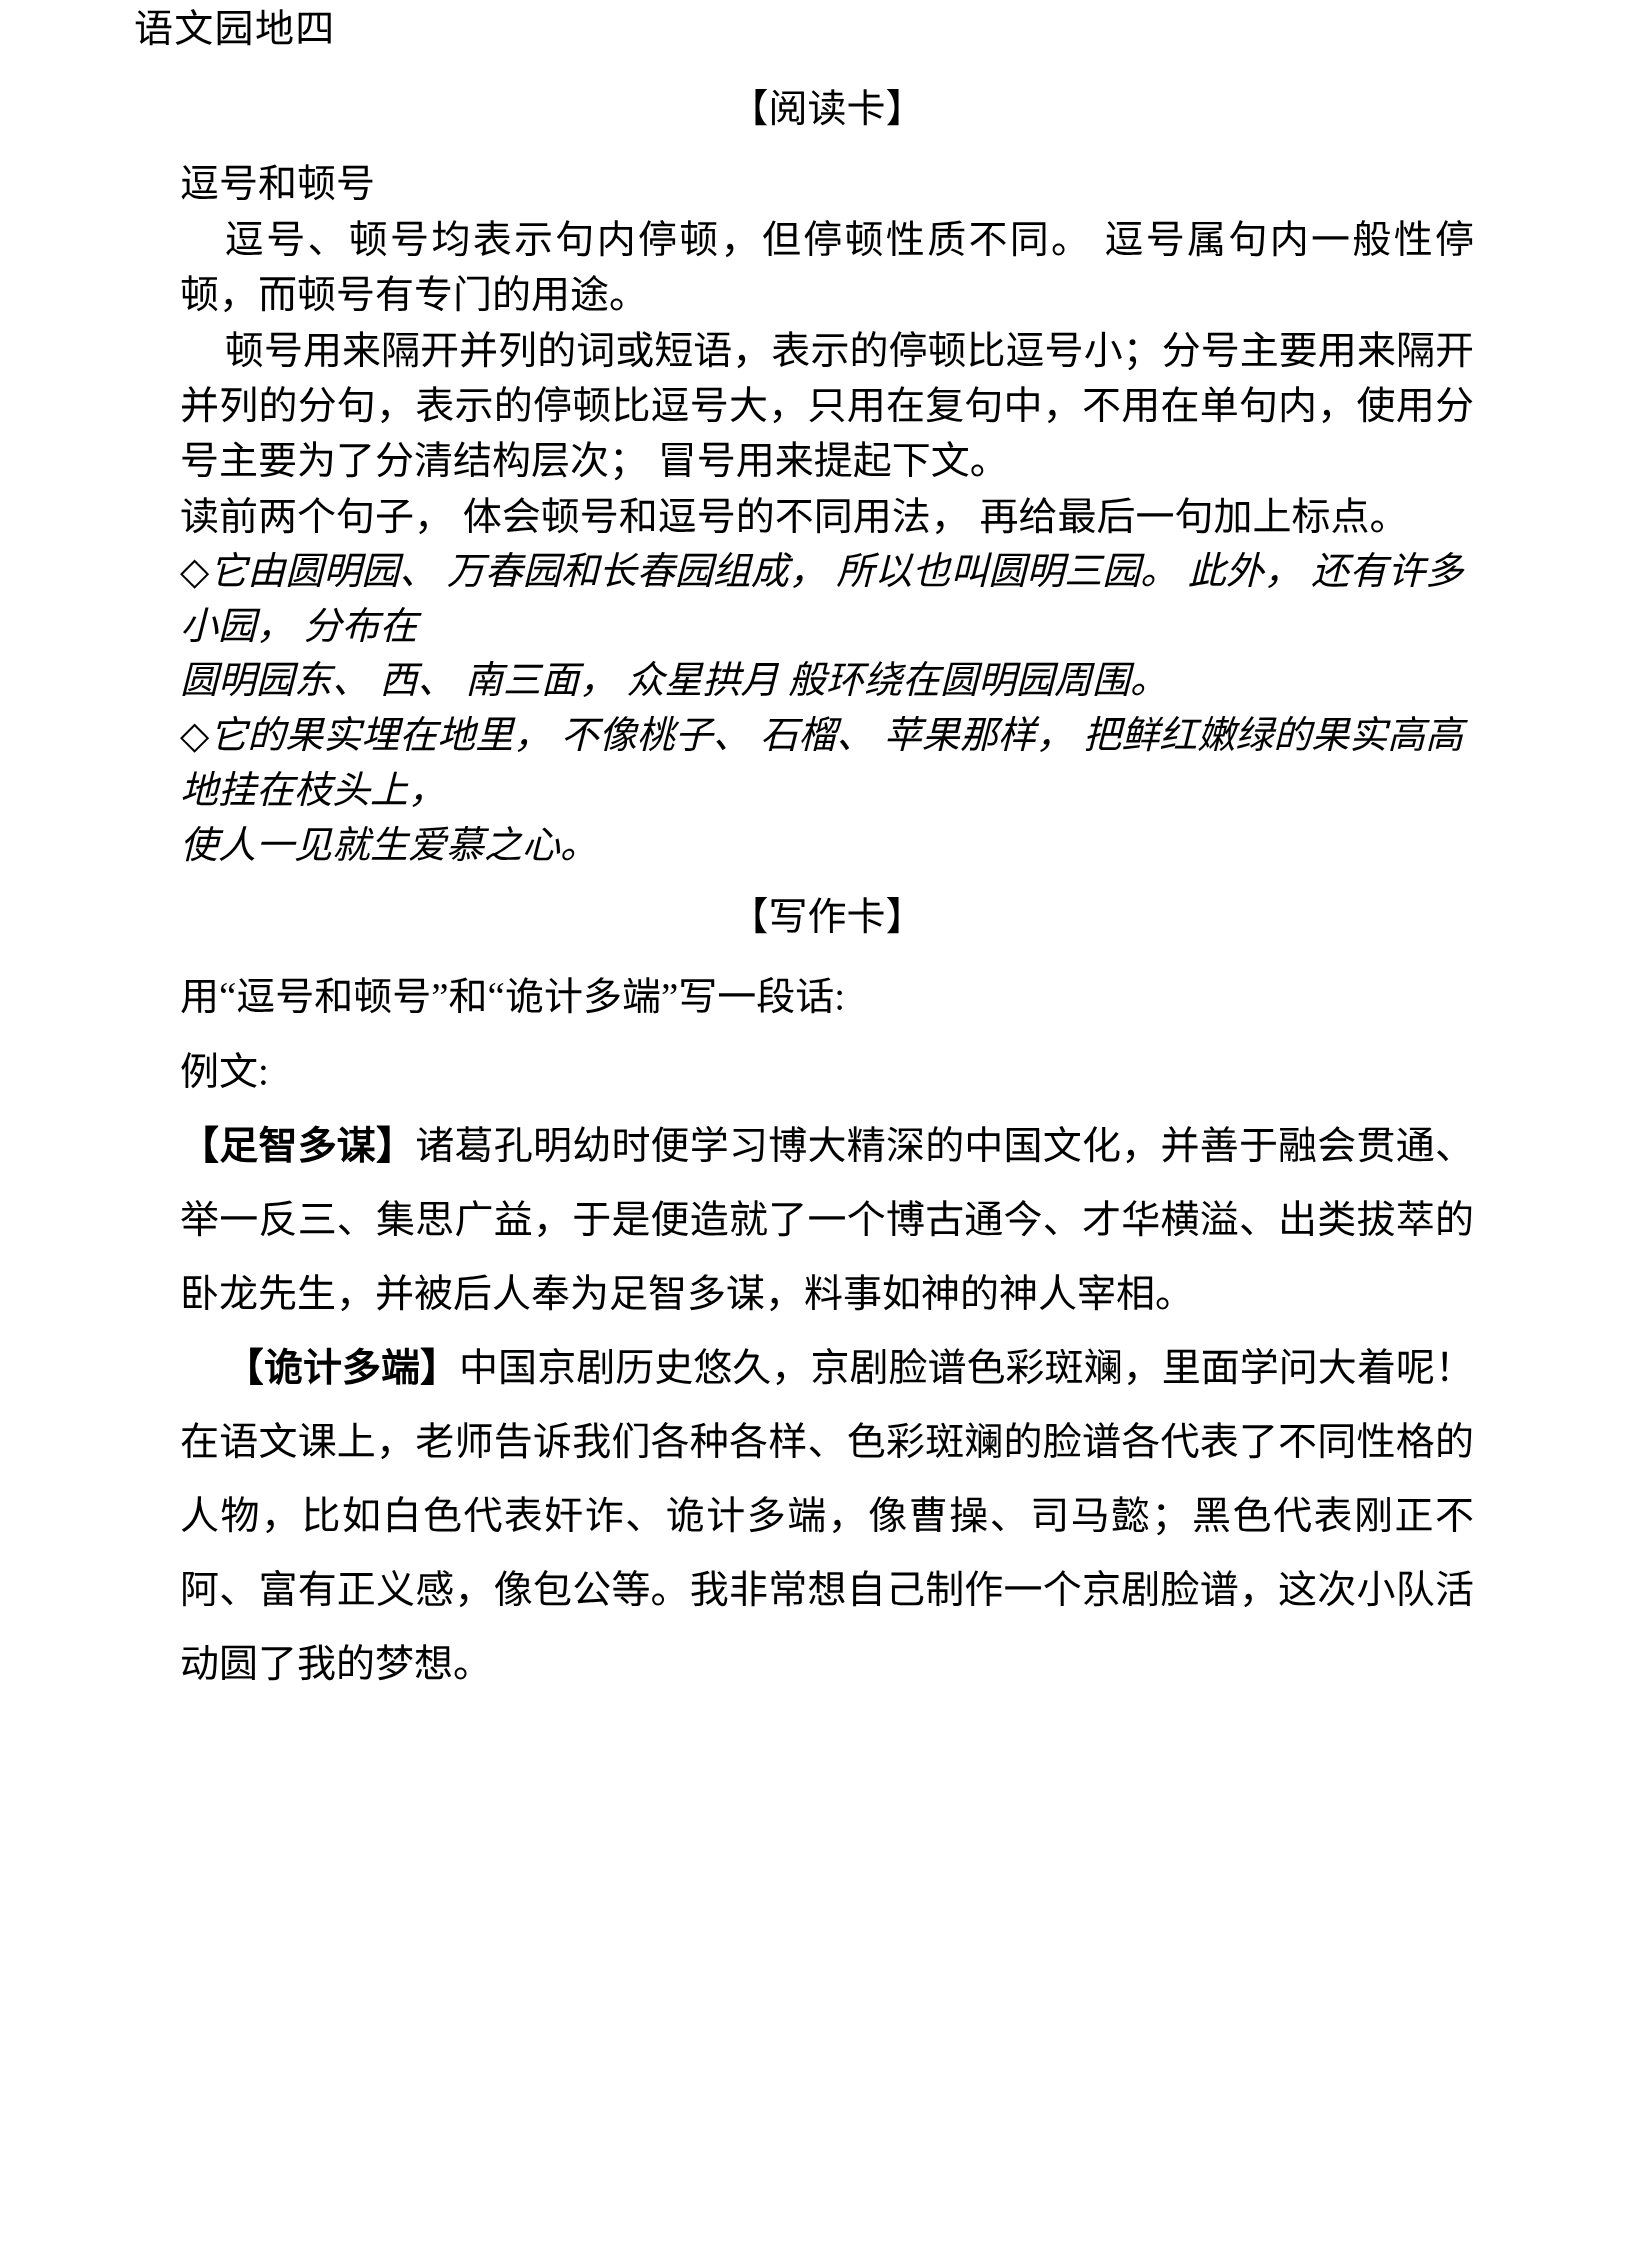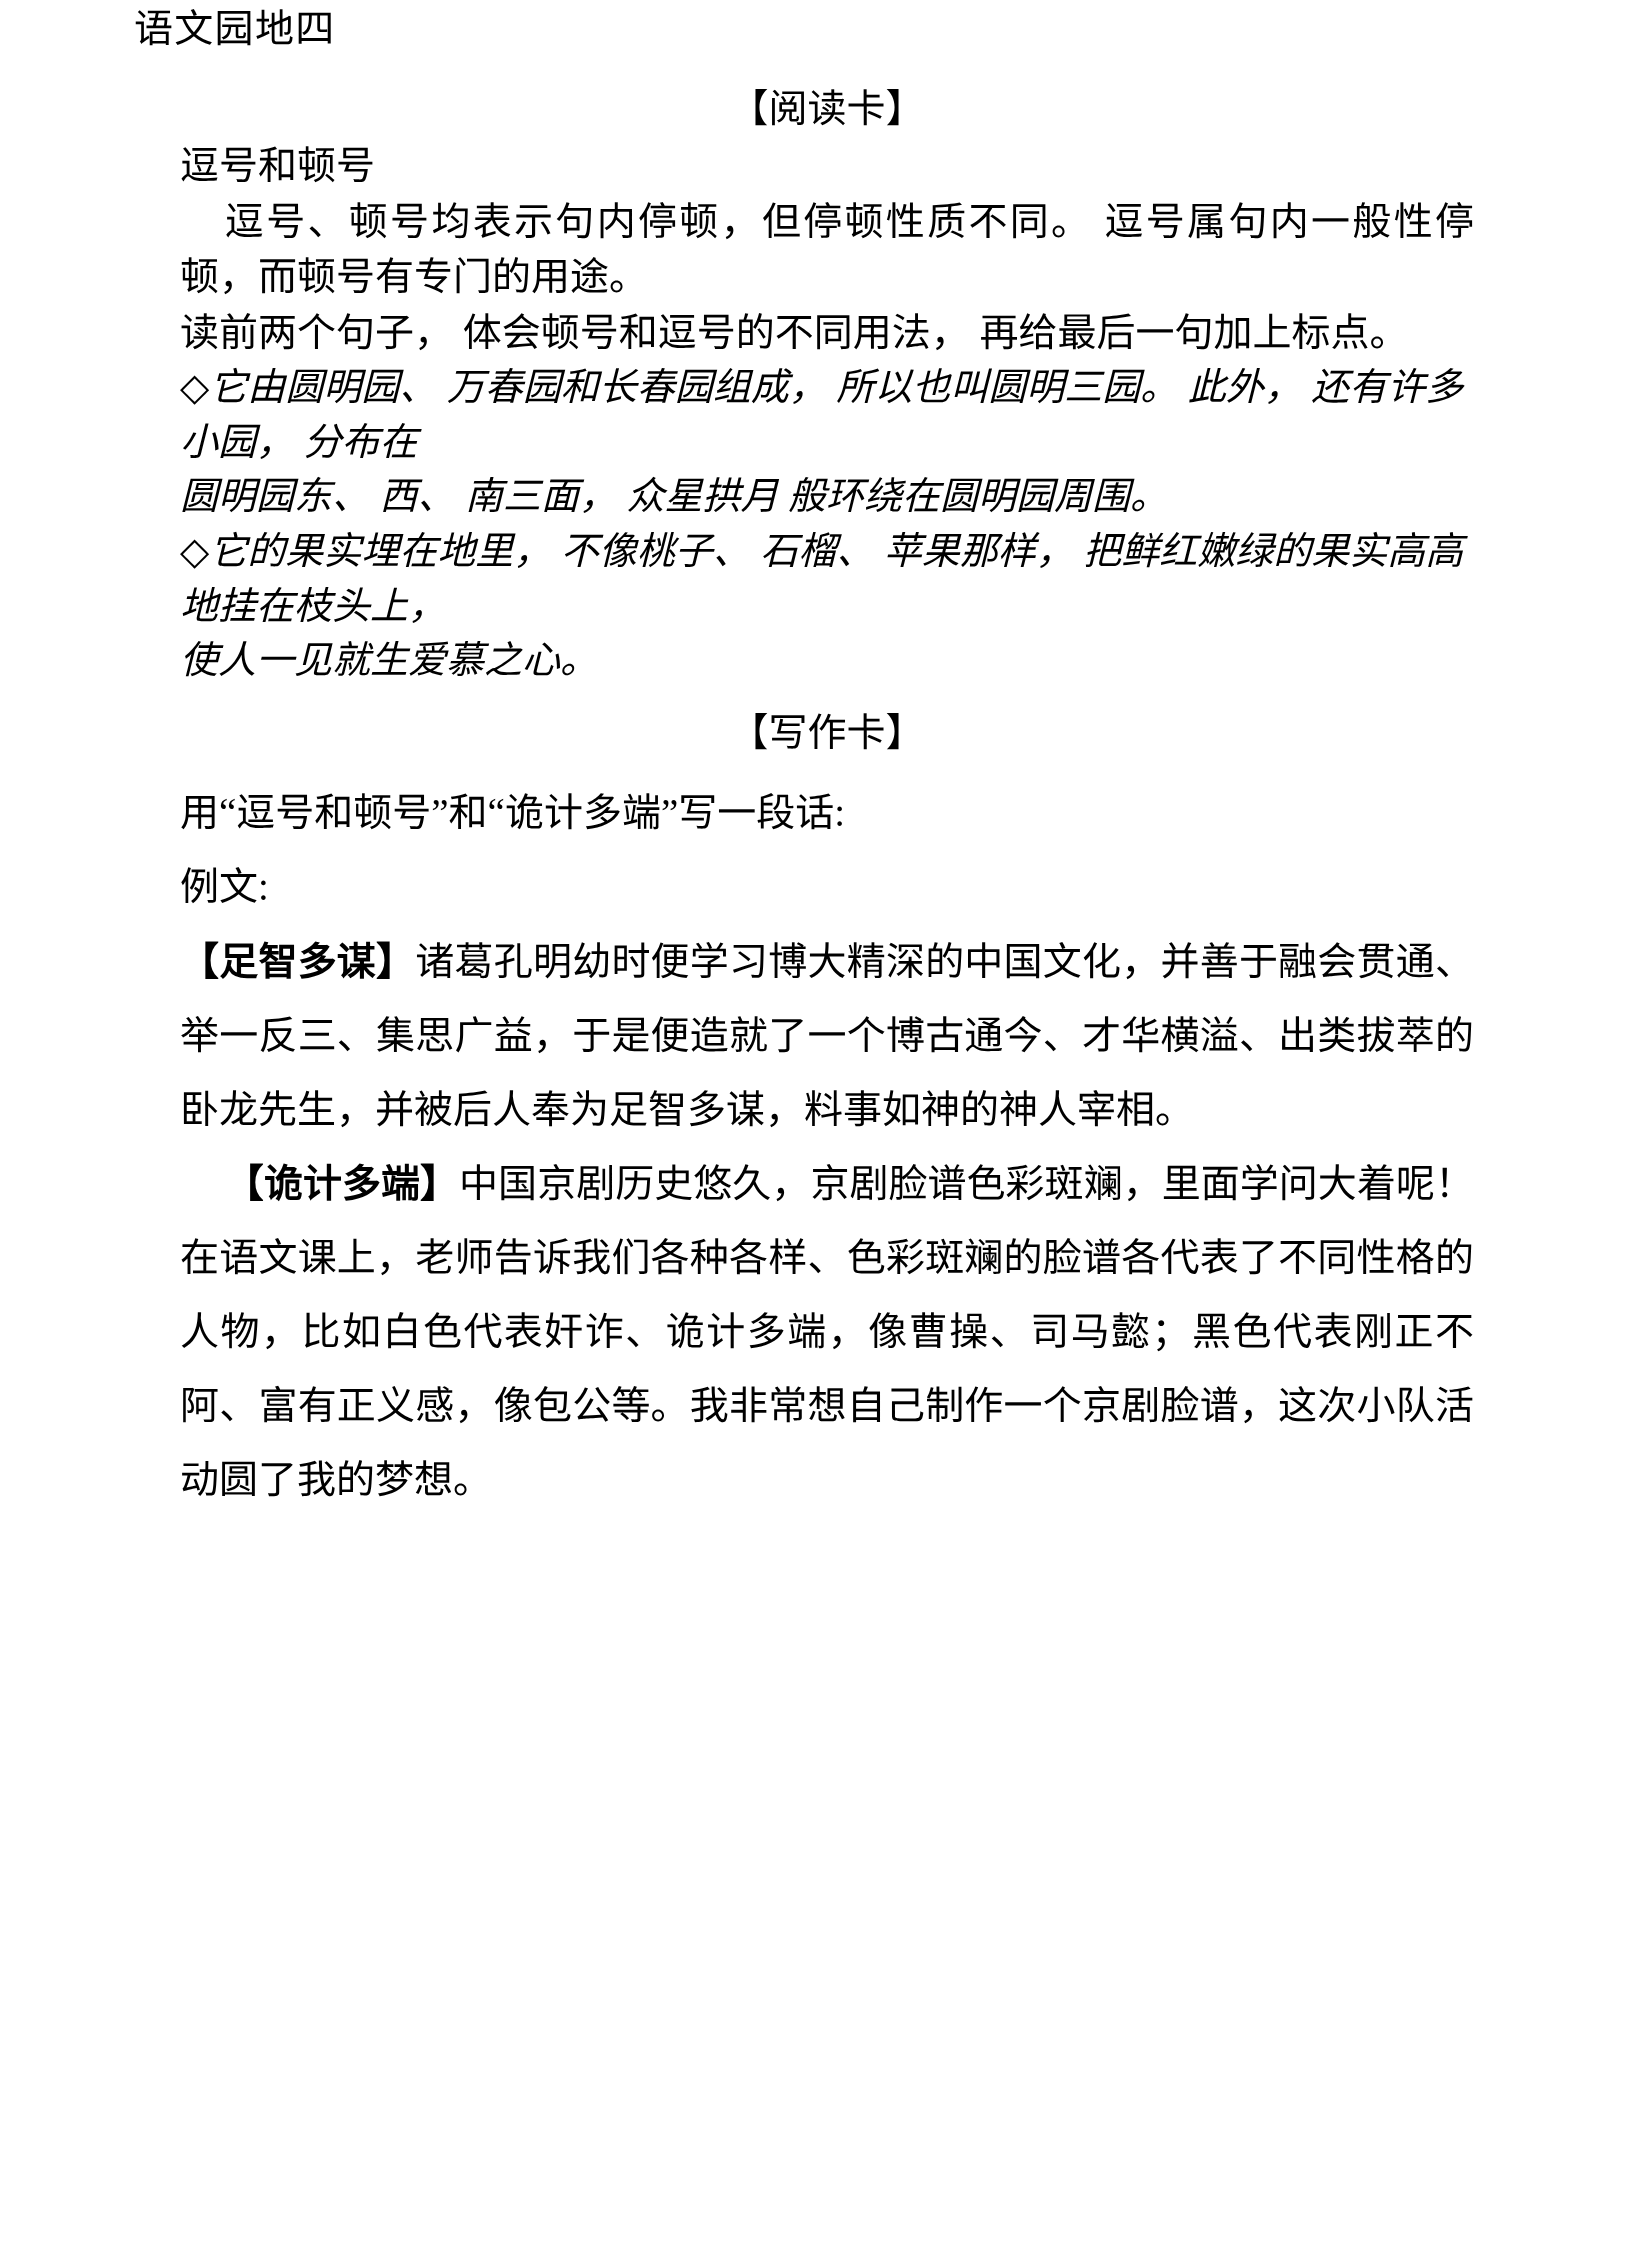--- a/index.html
+++ b/index.html
@@ -45,21 +45,21 @@
     text-align: center;
     font-size: 39px;
     line-height: 1.42;
     font-weight: 400;
     letter-spacing: 0px;
   }
 
   .subhead {
     font-size: 39px;
     line-height: 1.42;
-    margin-top: 2px;
+    margin-top: 20px;
   }
 
   
   .p-song {
     font-size: 39px;
     line-height: 1.42;
     text-align: justify;
     text-justify: inter-character;
     letter-spacing: 0px;
   }
@@ -96,20 +96,21 @@
   <div class="doc-title">语文园地四</div>
 
   <div class="content">
 
     <div class="centered-card-title">【阅读卡】</div>
 
     <div class="subhead">逗号和顿号</div>
 
     <div class="p-song indent">逗号、顿号均表示句内停顿，但停顿性质不同。 逗号属句内一般性停顿，而顿号有专门的用途。</div>
 
+    <div class="p-song indent">顿号用来隔开并列的词或短语，表示的停顿比逗号小；分号主要用来隔开并列的分句，表示的停顿比逗号大，只用在复句中，不用在单句内，使用分号主要为了分清结构层次； 冒号用来提起下文。</div>
 
     <div class="p-song">读前两个句子， 体会顿号和逗号的不同用法， 再给最后一句加上标点。</div>
 
     <div class="p-kai">
       <span>◇</span><span>它由圆明园、 万春园和长春园组成， 所以也叫圆明三园。 此外， 还有许多小园， 分布在</span>
     </div>
     <div class="p-kai">圆明园东、 西、 南三面， 众星拱月 般环绕在圆明园周围。</div>
 
     <div class="p-kai">
       <span>◇</span><span>它的果实埋在地里， 不像桃子、 石榴、 苹果那样， 把鲜红嫩绿的果实高高地挂在枝头上，</span>

